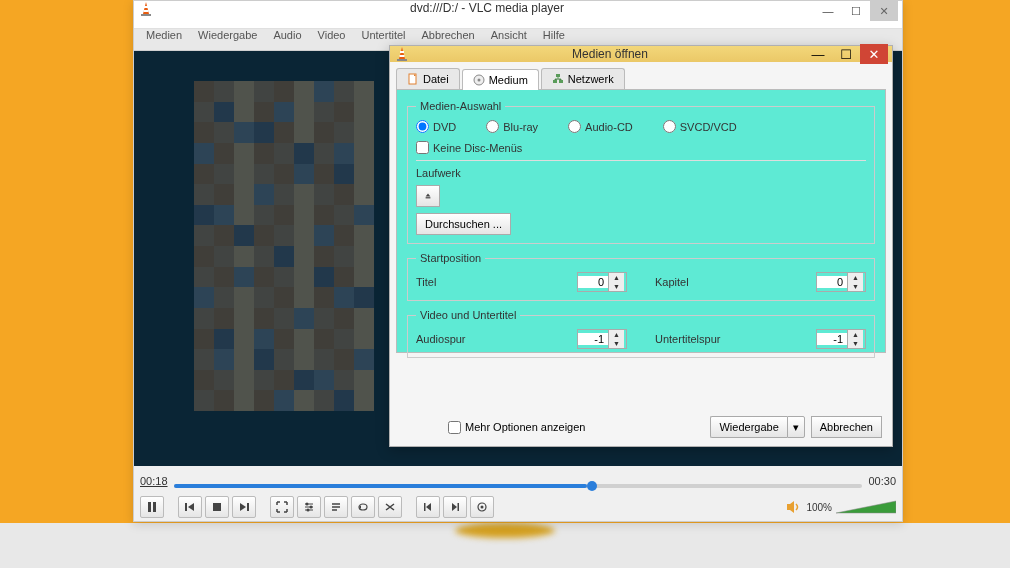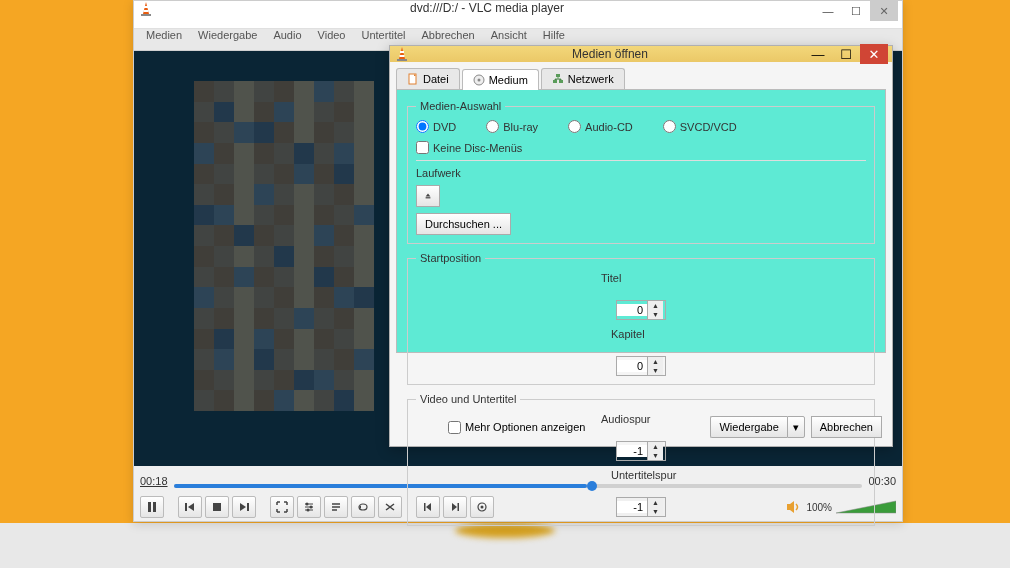--- a/index.html
+++ b/index.html
@@ -58,21 +58,21 @@
 fieldset { border: 1px solid #ccc; padding: 8px; margin-bottom: 8px; }
 legend { font-size: 11px; padding: 0 4px; color: #333; }
 .radio-row { display: flex; gap: 30px; margin-bottom: 8px; align-items: center; }
 .radio-row label { display: flex; align-items: center; gap: 4px; font-size: 11px; cursor:pointer; }
 .chk-row { display: flex; align-items: center; gap: 4px; font-size: 11px; margin-bottom: 4px; }
 .drive-row { display: flex; align-items: flex-start; gap: 6px; font-size: 11px; flex-direction: column; }
 .drive-row select { flex:1; height: 22px; font-size: 11px; border: 1px solid #aaa; padding: 0 4px; }
 .sm-btn { height: 22px; padding: 0 8px; font-size: 11px; border: 1px solid #aaa; background: linear-gradient(#fff,#e5e5e5); cursor: pointer; border-radius:0;}
 .eject-btn { width: 24px; display:flex;align-items:center;justify-content:center; }
 
-.pos-row { display: flex; align-items: center; gap: 8px; font-size: 11px; flex-direction: column; }
+.pos-row { display: flex; align-items: center; gap: 8px; font-size: 11px; }
 .pos-row .lbl { width: 80px; }
 .pos-row .lbl2 { width: 80px; margin-left: 20px; }
 .spin { width: 50px; height: 20px; border: 1px solid #aaa; display: flex; align-items: center; }
 .spin input { width: 30px; border: none; text-align: right; padding: 0 4px; font-size: 11px; outline:none; }
 .spin .arrows { width: 16px; display: flex; flex-direction: column; border-left: 1px solid #aaa; }
 .spin .arrows span { height: 9px; font-size: 7px; line-height: 9px; text-align: center; cursor: pointer; background:#eee; }
 
 .dlg-footer { position: absolute; bottom: 8px; left: 10px; right: 10px; display: flex; align-items: center; font-size: 11px; margin-left: 48px; }
 .dlg-footer .chk { display: flex; align-items: center; gap: 4px; }
 .dlg-footer .actions { margin-left: auto; display: flex; gap: 6px; }

